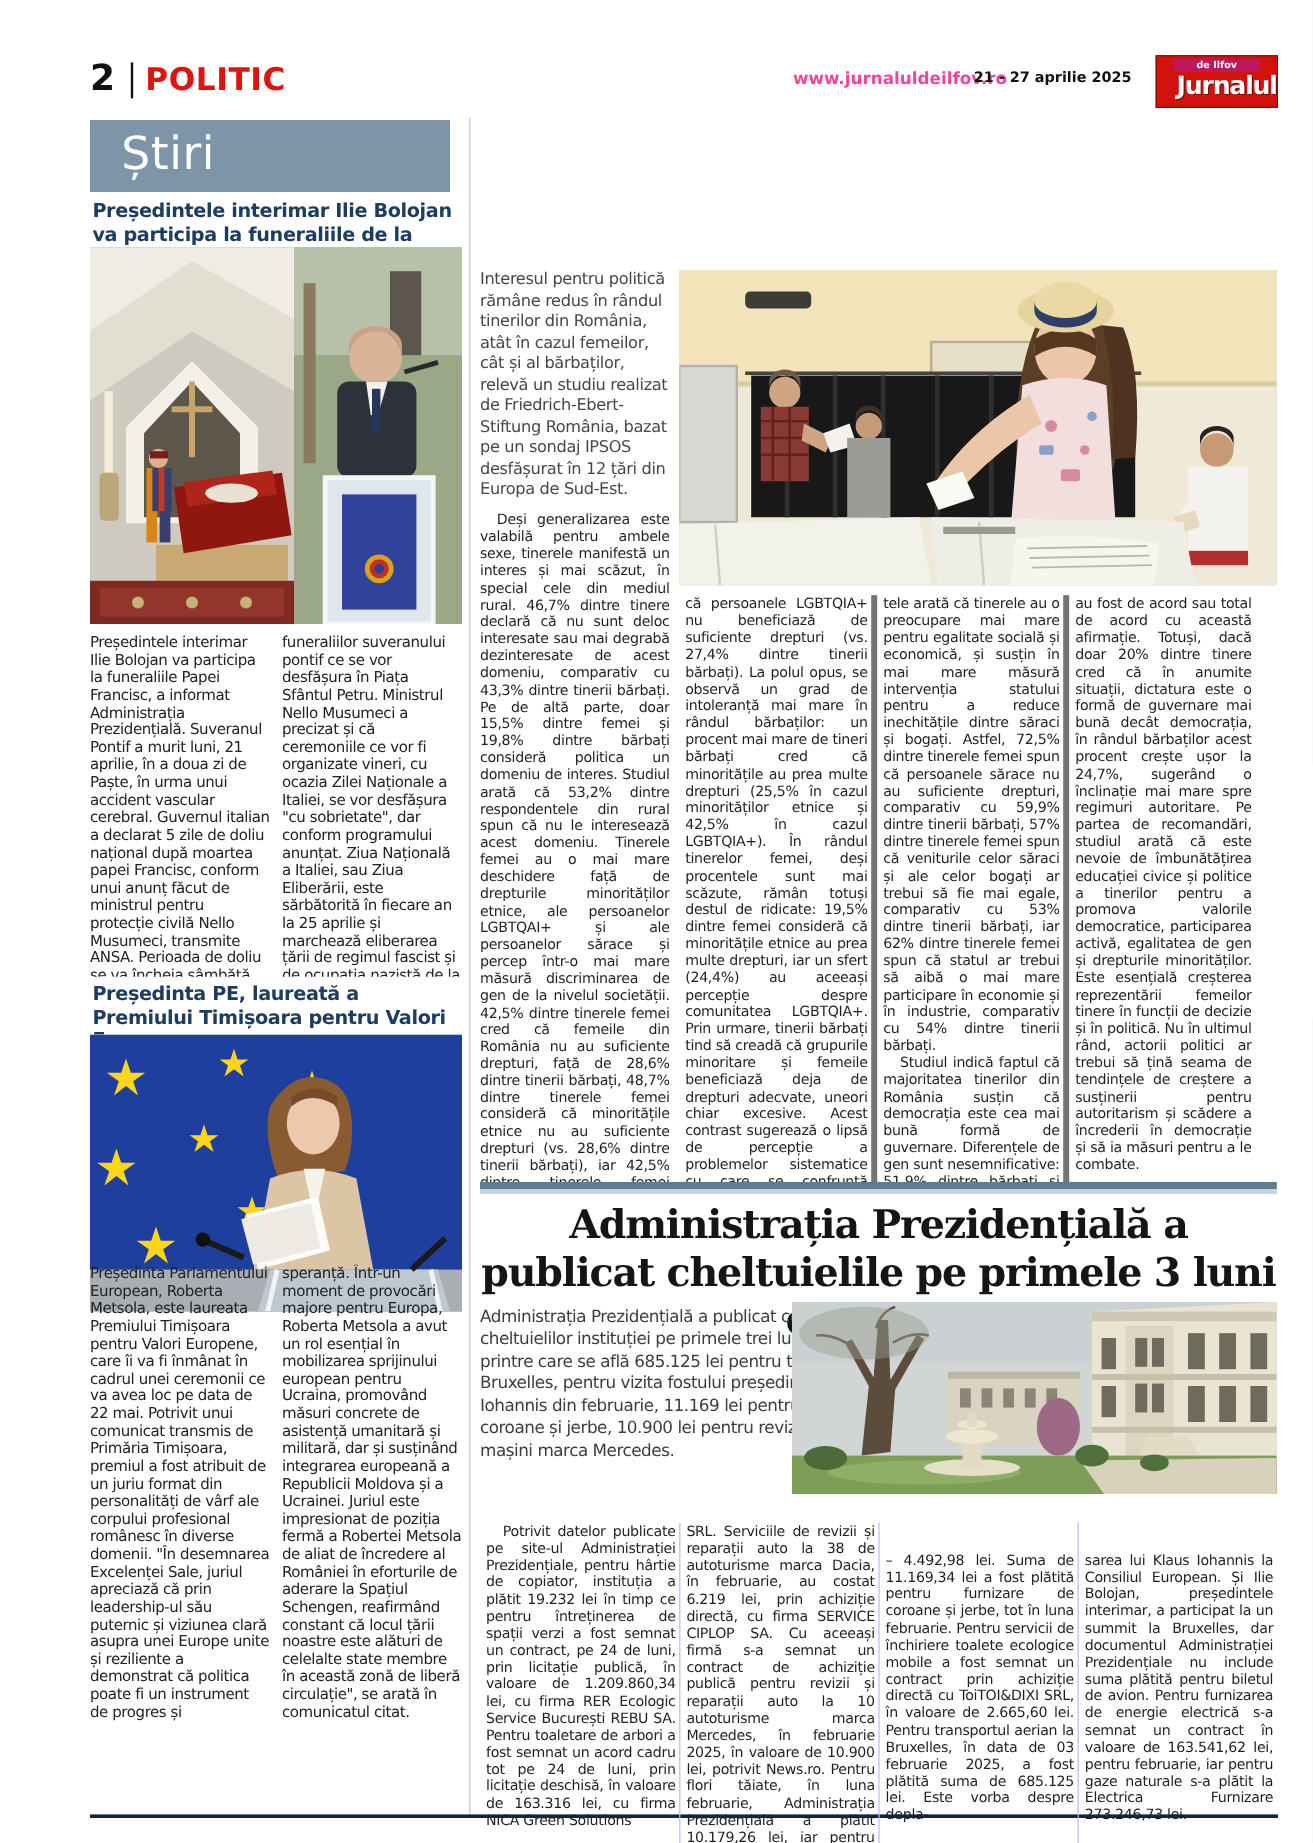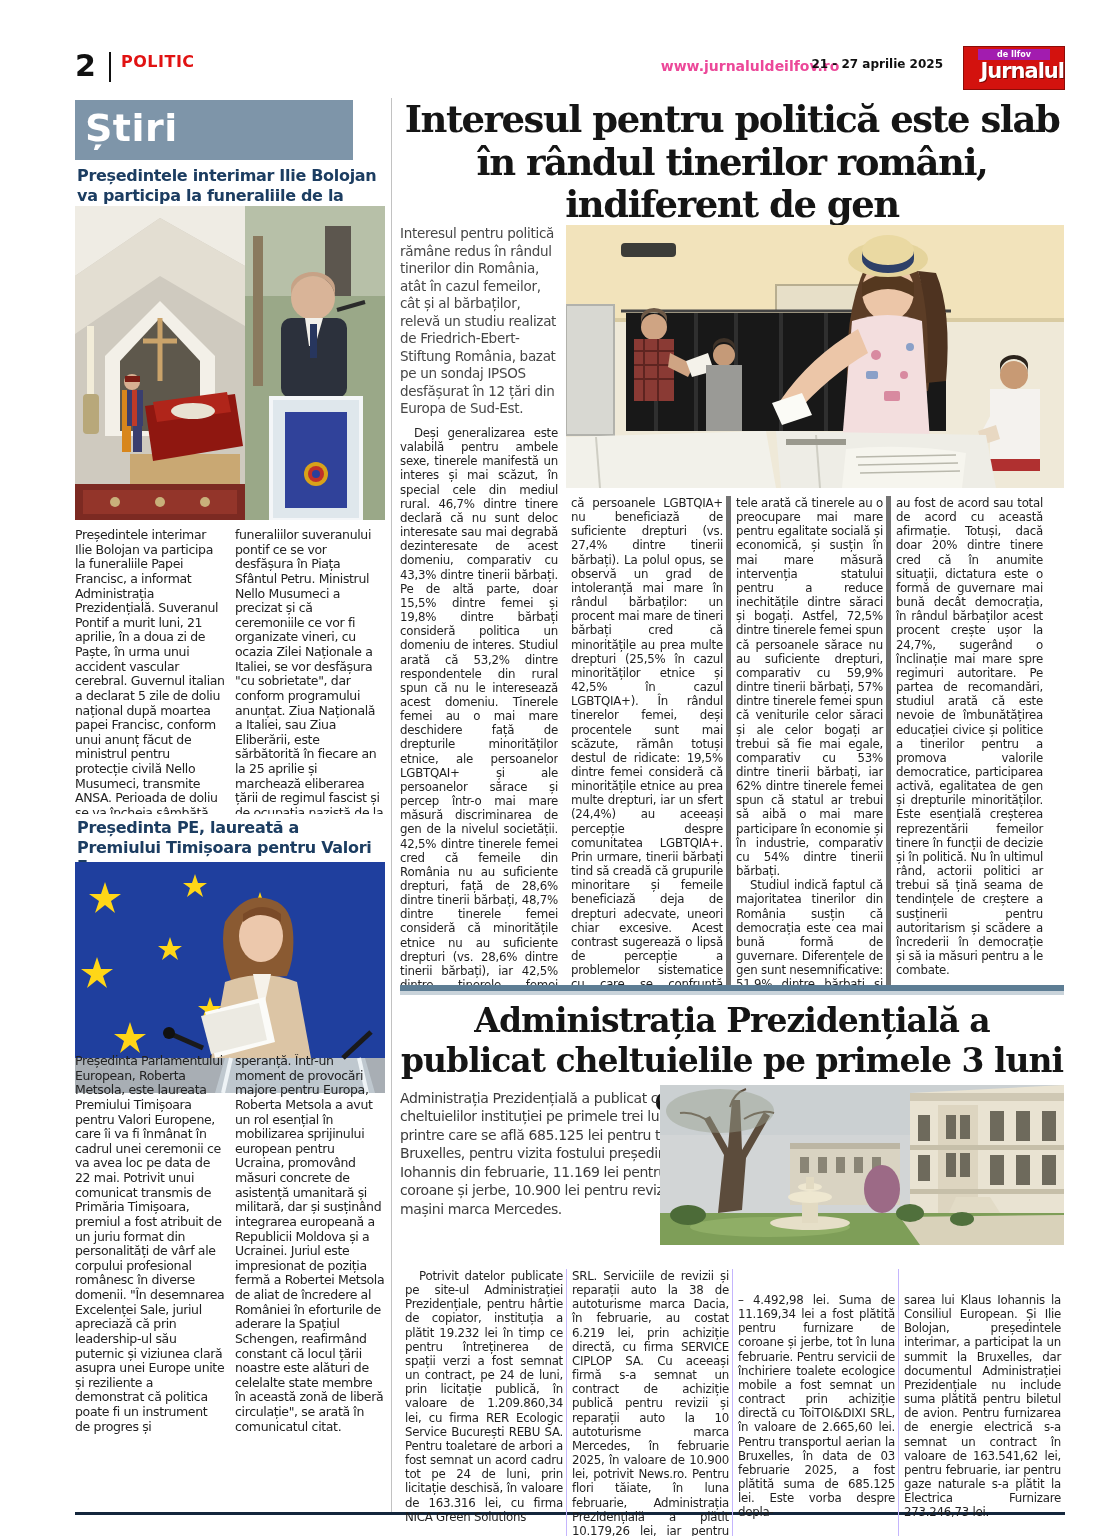--- a/index.html
+++ b/index.html
@@ -2,35 +2,35 @@
 <html><head>
 <meta charset="utf-8">
 <style>
   html,body{margin:0;padding:0;background:#e9e9e9;}
   .page{position:relative;width:1094px;height:1536px;background:#ffffff;margin:0 auto;
         font-family:"DejaVu Sans","Liberation Sans",sans-serif;color:#1f1f1f;overflow:hidden;}
   
   .header{position:absolute;left:75px;top:46px;width:990px;height:48px;}
   .pagenum{position:absolute;left:0;top:2px;font-size:30px;font-weight:bold;color:#111;}
   .sep{position:absolute;left:34px;top:6px;width:2px;height:30px;background:#111;}
-  .section{position:absolute;left:46px;top:6px;font-size:16px;font-weight:bold;color:#e11212;letter-spacing:.5px;}
+  .section{position:absolute;left:46px;top:6px;font-size:26px;font-weight:bold;color:#e11212;letter-spacing:.5px;}
   .website{position:absolute;left:560px;top:12px;width:230px;text-align:center;font-size:14px;font-weight:bold;color:#ec4899;}
   .date{position:absolute;right:122px;top:11px;font-size:12px;font-weight:bold;color:#111;}
   .logo{position:absolute;right:0;top:0;width:102px;height:44px;background:#d3120e;border:1px solid #8c0c08;box-sizing:border-box;}
-  .logo-top{position:absolute;left:14px;top:2px;right:14px;height:11px;background:#a21caf;color:#fff;
+  .logo-top{position:absolute;left:14px;top:2px;right:14px;height:11px;background:#be185d;color:#fff;
             font-size:8px;font-weight:bold;text-align:center;line-height:11px;}
   .logo-main{position:absolute;left:0;right:0;top:12px;text-align:right;color:#fff;font-size:21px;
              font-weight:bold;letter-spacing:-1px;text-shadow:1px 1px 0 #7a0a06;}
   
   .vrule{position:absolute;left:391px;top:98px;height:1414px;width:1px;background:#c2c2c2;}
   .page-bottom-rule{position:absolute;left:75px;top:1512px;width:990px;height:3px;background:#14263c;}
   
   .sidebar{position:absolute;left:75px;top:98px;width:310px;height:1414px;}
-  .stiri{position:absolute;left:0;top:2px;width:278px;height:60px;background:#7e95a9;box-sizing:border-box;
-         color:#fff;font-size:38px;font-weight:bold;padding:6px 0 0 10px;letter-spacing:.5px;}
+  .stiri{position:absolute;left:0;top:2px;width:300px;height:60px;background:#7e95a9;box-sizing:border-box;
+         color:#fff;font-size:38px;font-weight:normal;padding:6px 0 0 26px;letter-spacing:.5px;}
   .sb-title{font-size:16px;font-weight:bold;color:#1c3d61;line-height:1.22;letter-spacing:-.3px;}
   .sb-title.t1{position:absolute;left:2px;top:68px;width:306px;}
   .sb-title.t2{position:absolute;left:2px;top:720px;width:306px;}
   .sb-photo{position:absolute;left:0;overflow:hidden;background:#ccc;}
   .sb-photo.p1{top:108px;width:310px;height:314px;}
   .sb-photo.p2{top:764px;width:310px;height:231px;}
   .sb-text{position:absolute;left:0;width:310px;display:flex;gap:10px;overflow:hidden;}
   .sb-text.x1{top:430px;height:286px;}
   .sb-text.x2{top:956px;height:408px;}
   .sb-col{width:150px;font-size:12.5px;line-height:1.17;letter-spacing:-.35px;color:#222;overflow:hidden;}
@@ -179,21 +179,20 @@
       </svg>
     </div>
 
     <div class="sb-text x2">
       <div class="sb-col">Președinta Parlamentului European, Roberta Metsola, este laureata Premiului Timișoara pentru Valori Europene, care îi va fi înmânat în cadrul unei ceremonii ce va avea loc pe data de 22 mai. Potrivit unui comunicat transmis de Primăria Timișoara, premiul a fost atribuit de un juriu format din personalități de vârf ale corpului profesional românesc în diverse domenii. "În desemnarea Excelenței Sale, juriul apreciază că prin leadership-ul său puternic și viziunea clară asupra unei Europe unite și reziliente a demonstrat că politica poate fi un instrument de progres și</div>
       <div class="sb-col">speranță. Într-un moment de provocări majore pentru Europa, Roberta Metsola a avut un rol esențial în mobilizarea sprijinului european pentru Ucraina, promovând măsuri concrete de asistență umanitară și militară, dar și susținând integrarea europeană a Republicii Moldova și a Ucrainei. Juriul este impresionat de poziția fermă a Robertei Metsola de aliat de încredere al României în eforturile de aderare la Spațiul Schengen, reafirmând constant că locul țării noastre este alături de celelalte state membre în această zonă de liberă circulație", se arată în comunicatul citat.</div>
     </div>
   </div>
 
   <div class="main">
-    <div class="headline main-headline">Interesul pentru politică este slab în rândul tinerilor români, indiferent de gen</div>
 
     <div class="main-body">
       <div class="mcol1">
         <p class="intro">Interesul pentru politică rămâne redus în rândul tinerilor din România, atât în cazul femeilor, cât și al bărbaților, relevă un studiu realizat de Friedrich-Ebert-Stiftung România, bazat pe un sondaj IPSOS desfășurat în 12 țări din Europa de Sud-Est.</p>
         <div class="bodytxt">
             <p class="ind">Deși generalizarea este valabilă pentru ambele sexe, tinerele manifestă un interes și mai scăzut, în special cele din mediul rural. 46,7% dintre tinere declară că nu sunt deloc interesate sau mai degrabă dezinteresate de acest domeniu, comparativ cu 43,3% dintre tinerii bărbați. Pe de altă parte, doar 15,5% dintre femei și 19,8% dintre bărbați consideră politica un domeniu de interes. Studiul arată că 53,2% dintre respondentele din rural spun că nu le interesează acest domeniu. Tinerele femei au o mai mare deschidere față de drepturile minorităților etnice, ale persoanelor LGBTQAI+ și ale persoanelor sărace și percep într-o mai mare măsură discriminarea de gen de la nivelul societății. 42,5% dintre tinerele femei cred că femeile din România nu au suficiente drepturi, față de 28,6% dintre tinerii bărbați, 48,7% dintre tinerele femei consideră că minoritățile etnice nu au suficiente drepturi (vs. 28,6% dintre tinerii bărbați), iar 42,5% dintre tinerele femei consideră</p>
           </div>
       </div>
 
       <div class="mphoto">

